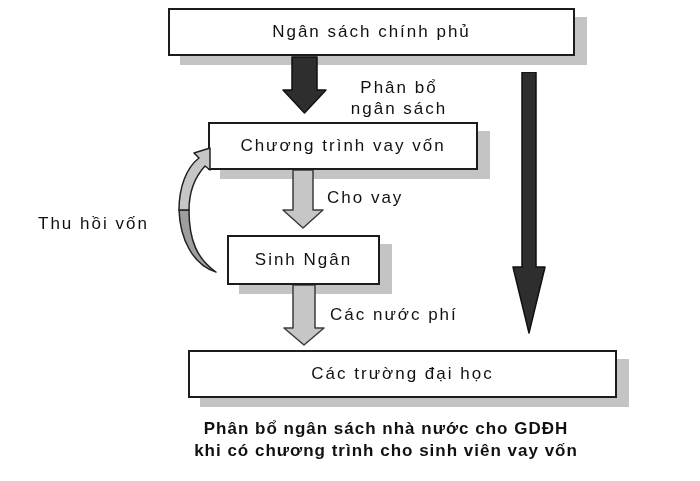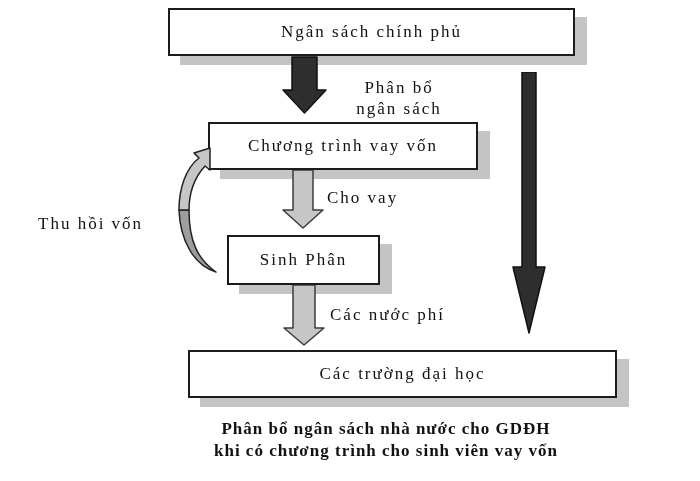--- a/index.html
+++ b/index.html
@@ -2,21 +2,21 @@
 <html><head>
 <meta charset="utf-8">
 <style>
   html, body { margin: 0; padding: 0; background: #ffffff; }
   .stage {
     position: relative;
     width: 700px;
     height: 481px;
     background: #ffffff;
     overflow: hidden;
-    font-family: Liberation Serif, serif;
+    font-family: Liberation Sans, sans-serif;
     color: #111111;
   }
   .box {
     position: absolute;
     box-sizing: border-box;
     background: #ffffff;
     border: 2px solid #1c1c1c;
     box-shadow: 12px 9px 0 #c4c4c4;
     display: flex;
     align-items: center;
@@ -67,21 +67,21 @@
 
 <div class="stage">
 
   <div class="box box-government-budget">
     <span>Ngân sách chính phủ</span>
   </div>
   <div class="box box-loan-program">
     <span>Chương trình vay vốn</span>
   </div>
   <div class="box box-students">
-    <span>Sinh Phân</span>
+    <span>Sinh Ngân</span>
   </div>
   <div class="box box-universities">
     <span>Các trường đại học</span>
   </div>
 
   <svg class="arrow arrow-allocation" width="47" height="58" viewBox="0 0 47 58">
     <polygon points="11,1 36,1 36,34 45,34 23.5,57 2,34 11,34" fill="#2e2e2e" stroke="#111111" stroke-width="1.5" stroke-linejoin="round"></polygon>
   </svg>
 
   <svg class="arrow arrow-lending" width="44" height="59" viewBox="0 0 44 59">

